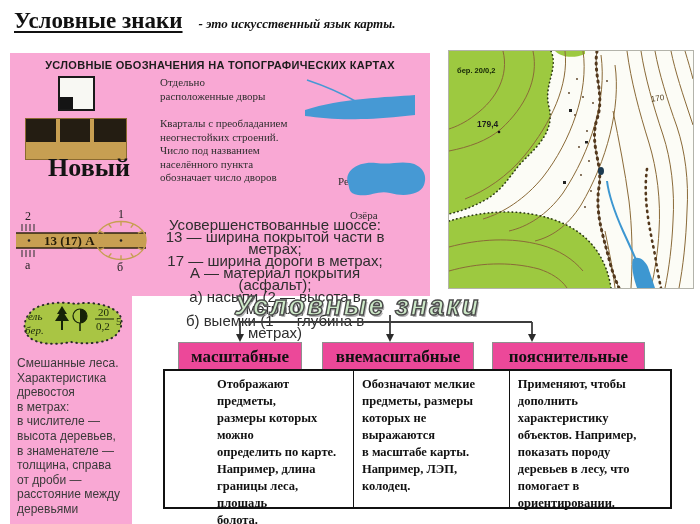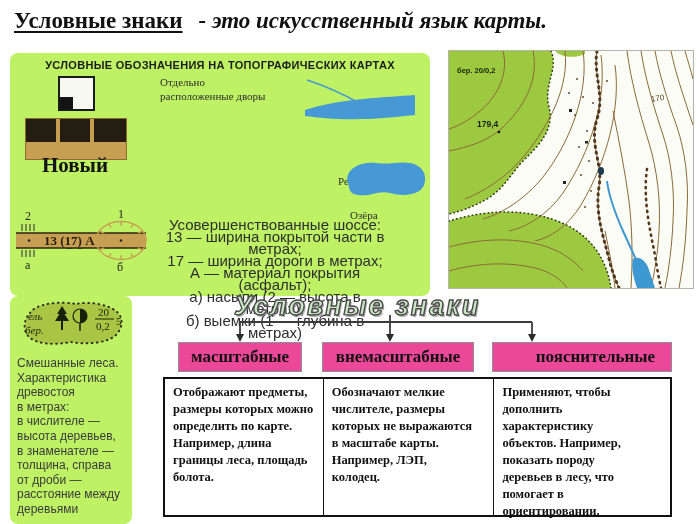--- a/index.html
+++ b/index.html
@@ -6,36 +6,36 @@
   #stage{position:relative;width:700px;height:524px;background:#ffffff;overflow:hidden;
          font-family:"Liberation Sans",sans-serif;}
   .abs{position:absolute;}
   .preline{white-space:pre-line;}
 
   
   #title-row{left:14px;top:8px;width:680px;display:flex;align-items:baseline;gap:16px;}
   #main-title{font-family:"Liberation Serif",serif;font-weight:bold;font-size:23px;
               color:#111;text-decoration:underline;text-decoration-thickness:2px;text-underline-offset:3px;}
   #sub-title{font-family:"Liberation Serif",serif;font-weight:bold;font-style:italic;
-             font-size:23px;color:#111;}
+             font-size:13px;color:#111;}
 
   
-  .scanbg{background:#bef264;border-radius:8px;}
+  .scanbg{background:#f9a8d4;}
   #panel-top{left:10px;top:53px;width:420px;height:243px;}
   #panel-bottom{left:10px;top:296px;width:122px;height:228px;}
   #legend-header{left:0;top:6px;width:100%;text-align:center;font-weight:bold;font-size:11px;
                  letter-spacing:0.3px;color:#1c1c1c;}
   .legend-text{font-size:11px;line-height:13.5px;color:#2e2e2e;font-family:Liberation Serif, serif;}
   .legend-text-sm{font-size:15px;line-height:12px;color:#2e2e2e;text-align:center;}
   #sym-square{left:48px;top:23px;width:33px;height:31px;border:2px solid #1a1a1a;background:#f8f8f3;}
   #sym-square-inner{position:absolute;left:0;bottom:0;width:13px;height:12px;background:#141414;}
   #sym-quarters{left:15px;top:65px;width:100px;height:40px;background:#c79f52;border:1px solid #8a6a30;}
   .qblock{position:absolute;top:0;height:23px;background:#241d12;}
-  #settlement-name{left:10px;top:100px;width:110px;text-align:center;
-                   font-family:"Liberation Serif",serif;font-weight:bold;font-size:21px;color:#141414;}
+  #settlement-name{left:10px;top:100px;width:110px;text-align:right;
+                   font-family:"Liberation Serif",serif;font-weight:bold;font-size:26px;color:#141414;}
   #settlement-count{left:10px;top:142px;width:110px;text-align:center;
                     font-family:"Liberation Serif",serif;font-size:20px;color:#141414;margin-top:36px;}
   #yards-text{left:150px;top:23px;width:180px;}
   #quarters-text{left:150px;top:64px;width:190px;}
   #rivers-label{left:328px;top:78px;margin-top:44px;}
   #lakes-label{left:340px;top:156px;}
   #highway-text{left:150px;top:166px;width:230px;}
   #river-svg{left:293px;top:25px;}
   #lake-svg{left:326px;top:100px;}
   #road-svg{left:4px;top:155px;}
@@ -48,23 +48,23 @@
   
   #wordart{left:234px;top:291px;font-weight:bold;font-style:italic;font-size:27px;letter-spacing:2px;
            color:#cde9c8;-webkit-text-stroke:1.4px #4b4b4b;
            text-shadow:1.5px 1.5px 0 rgba(120,120,120,0.55);}
   #connector-svg{left:225px;top:310px;}
   .branch-box{top:342px;height:28px;background:#ec4899;border:1px solid #8f8f8f;
               display:flex;align-items:center;justify-content:center;
               font-family:"Liberation Serif",serif;font-weight:bold;font-size:17px;color:#111;}
   #branch-box-0{left:178px;width:122px;}
   #branch-box-1{left:322px;width:150px;}
-  #branch-box-2{left:492px;width:151px;padding-left:27px;}
-  #desc-table{left:163px;top:377px;width:509px;height:140px;border:2.5px solid #111;
-              background:#fff;display:flex;box-sizing:border-box;}
+  #branch-box-2{left:492px;width:151px;}
+  #desc-table{left:163px;top:369px;width:509px;height:140px;border:2.5px solid #111;
+              background:#fff;display:flex;box-sizing:border-box;padding-left:44px;}
   .desc-cell{box-sizing:border-box;padding:5px 8px;font-family:"Liberation Serif",serif;
              font-weight:bold;font-size:12.5px;line-height:17px;color:#111;}
   #desc-cell-0{width:160px;border-right:1.5px solid #111;}
   #desc-cell-1{width:172px;border-right:1.5px solid #111;}
   #desc-cell-2{width:177px;}
 </style>
 </head>
 <body>
 
 <div id="stage">
@@ -83,20 +83,25 @@
     <div id="yards-text" class="abs legend-text preline">Отдельно
 расположенные дворы</div>
 
     <div id="sym-quarters" class="abs">
       <div class="qblock" style="left:0;width:30px;"></div>
       <div class="qblock" style="left:34px;width:30px;"></div>
       <div class="qblock" style="left:68px;width:32px;"></div>
     </div>
     <div id="settlement-name" class="abs">Новый</div>
     <div id="settlement-count" class="abs">50</div>
+    <div id="quarters-text" class="abs legend-text preline">Кварталы с преобладанием
+неогнестойких строений.
+Число под названием
+населённого пункта
+обозначает число дворов</div>
 
     <svg id="river-svg" class="abs" width="114" height="48" viewBox="0 0 114 48">
       <path d="M4,2 C22,8 40,16 54,24" fill="none" stroke="#4699d4" stroke-width="1.6"></path>
       <path d="M2,32 C20,26 40,23 60,21 C80,19 98,18 112,17 L112,37 C92,39 74,41 58,41 C38,42 18,40 2,38 Z" fill="#4699d4"></path>
     </svg>
     <div id="rivers-label" class="abs legend-text">Реки и ручьи</div>
 
     <svg id="lake-svg" class="abs" width="94" height="52" viewBox="0 0 94 52">
       <path d="M12,30 C8,18 22,8 40,10 C55,12 62,8 74,10 C86,12 92,22 88,32 C84,42 68,44 54,40 C42,37 34,44 22,42 C12,40 14,36 12,30 Z" fill="#4699d4"></path>
     </svg>
@@ -272,21 +277,21 @@
   </div>
 
   <div id="desc-table" class="abs">
     <div id="desc-cell-0" class="desc-cell preline">Отображают предметы,
 размеры которых можно
 определить по карте.
 Например, длина
 границы леса, площадь
 болота.</div>
     <div id="desc-cell-1" class="desc-cell preline">Обозначают мелкие
-числителе, размеры
+предметы, размеры
 которых не выражаются
 в масштабе карты.
 Например, ЛЭП,
 колодец.</div>
     <div id="desc-cell-2" class="desc-cell preline">Применяют, чтобы
 дополнить
 характеристику
 объектов. Например,
 показать породу
 деревьев в лесу, что

